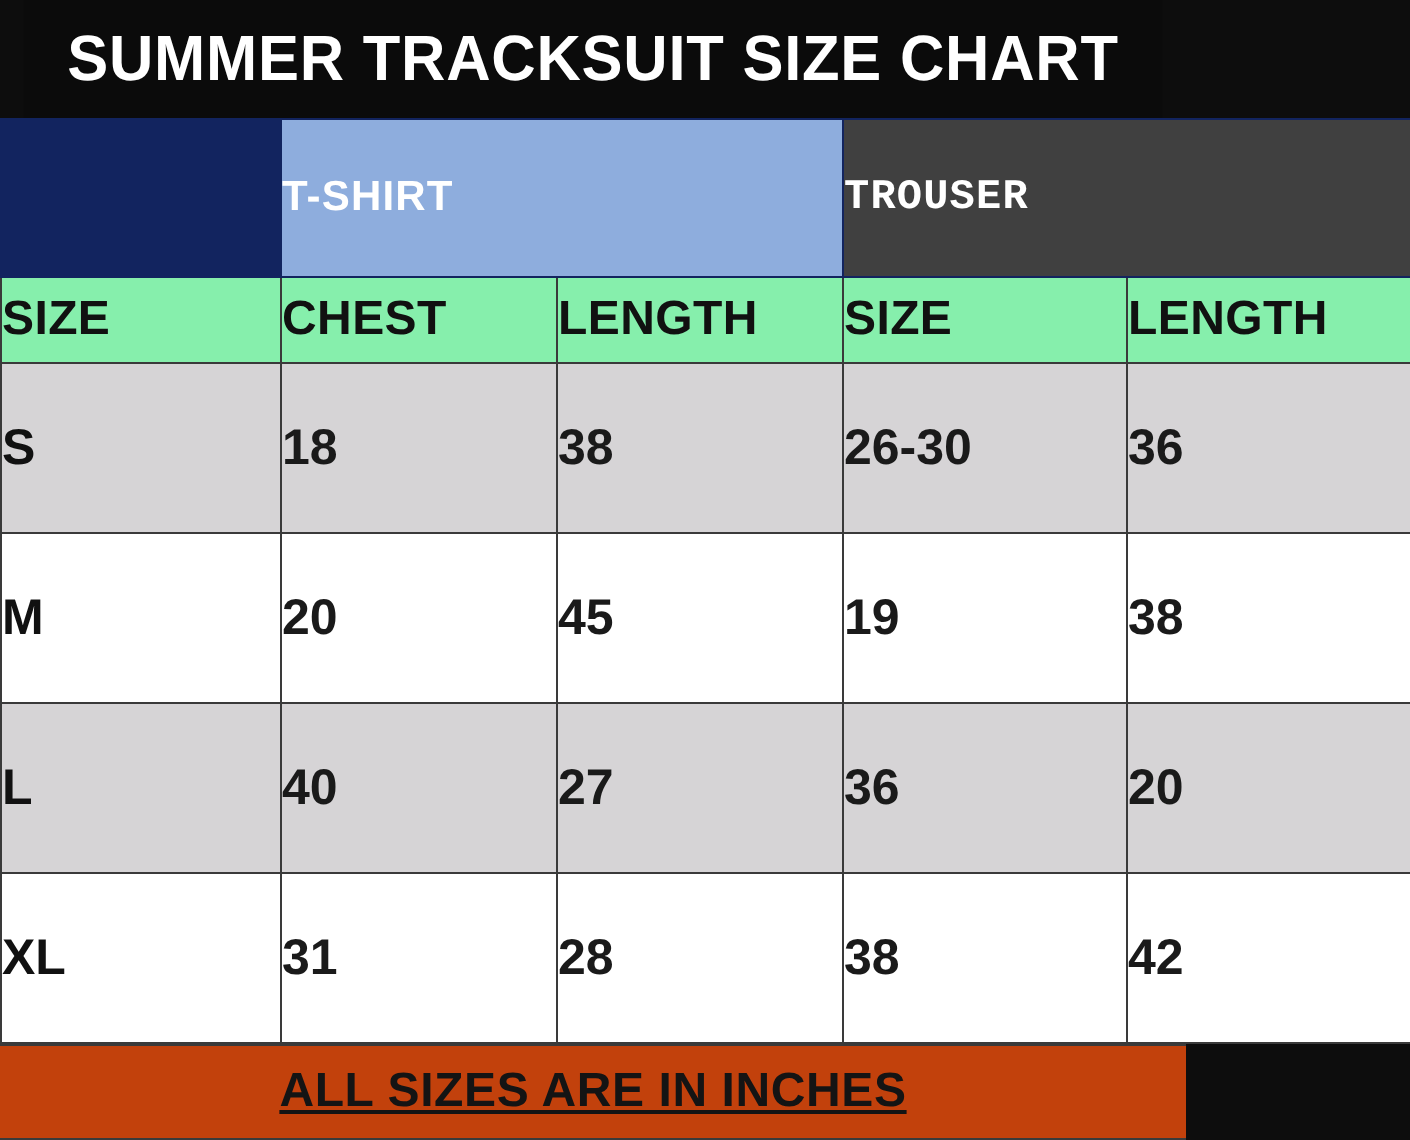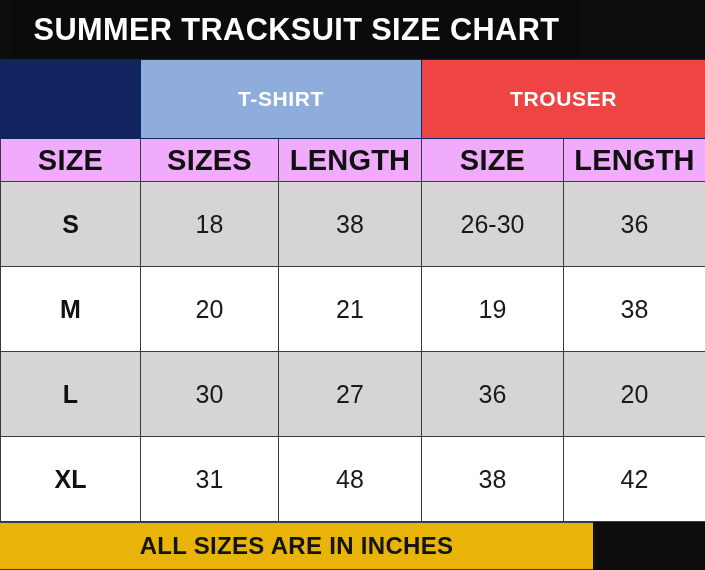--- a/index.html
+++ b/index.html
@@ -40,70 +40,71 @@
   
   .size-table {
     width: 705px;
     border-collapse: collapse;
     table-layout: fixed;
     background: #ffffff;
   }
   .size-table td,
   .size-table th {
     border: 1px solid #3a3a3a;
-    text-align: center;
+    text-align: left;
     vertical-align: middle;
     padding: 0;
     font-weight: bold;
     color: #111111;
   }
 
   
   tr.group-row td {
     height: 78px;
     border-color: #12245f;
     font-size: 21px;
     letter-spacing: 0.6px;
     color: #ffffff;
   }
   td.grp-blank     { background: #12245f; border-right-color:#12245f; }
   td.grp-tshirt    { background: #8eaddd; color:#ffffff; }
-  td.grp-trouser   { background: #ef4444; }
+  td.grp-trouser   { background: #404040; font-family: Liberation Mono, monospace; }
 
   
   tr.colhead-row td {
     height: 42px;
-    background: #f0abfc;
-    font-size: 29px;
+    background: #86efac;
+    font-size: 24px;
     letter-spacing: 0.2px;
   }
 
   
   tr.data-row td {
     height: 84px;
     font-size: 25px;
   }
   tr.data-row.shaded td { background: #d6d4d6; }
   tr.data-row.plain  td { background: #ffffff; }
   td.size-cell { font-weight: bold; }
-  td.val-cell  { font-weight: normal; color:#1a1a1a;margin-top:19px; }
+  td.val-cell  { font-weight: bold; color:#1a1a1a;margin-top:19px; }
 
   
   .footer-band {
     height: 46px;
-    background: #eab308;
+    background: #c2410c;
     color: #141414;
     display: flex;
     align-items: center;
     justify-content: center;
     font-size: 24px;
     font-weight: bold;
     letter-spacing: 0.3px;
     border-top: 1px solid #3a3a3a;
     border-bottom: 1px solid #3a3a3a;
+    text-decoration: underline;
   }
 
   .tail-black { flex: 1 1 auto; background: #0d0d0d; }
 </style>
 </head>
 <body>
 
 <div id="chart-root">
 
   <div class="title-band">SUMMER TRACKSUIT SIZE CHART</div>
@@ -119,54 +120,54 @@
     <tbody>
 
       <tr class="group-row">
         <td class="grp-blank"></td>
         <td class="grp-tshirt" colspan="2">T-SHIRT</td>
         <td class="grp-trouser" colspan="2">TROUSER</td>
       </tr>
 
       <tr class="colhead-row">
         <td>SIZE</td>
-        <td>SIZES</td>
+        <td>CHEST</td>
         <td>LENGTH</td>
         <td>SIZE</td>
         <td>LENGTH</td>
       </tr>
 
       <tr class="data-row shaded">
         <td class="size-cell">S</td>
         <td class="val-cell">18</td>
         <td class="val-cell">38</td>
         <td class="val-cell">26-30</td>
         <td class="val-cell">36</td>
       </tr>
 
       <tr class="data-row plain">
         <td class="size-cell">M</td>
         <td class="val-cell">20</td>
-        <td class="val-cell">21</td>
+        <td class="val-cell">45</td>
         <td class="val-cell">19</td>
         <td class="val-cell">38</td>
       </tr>
 
       <tr class="data-row shaded">
         <td class="size-cell">L</td>
-        <td class="val-cell">30</td>
+        <td class="val-cell">40</td>
         <td class="val-cell">27</td>
         <td class="val-cell">36</td>
         <td class="val-cell">20</td>
       </tr>
 
       <tr class="data-row plain">
         <td class="size-cell">XL</td>
         <td class="val-cell">31</td>
-        <td class="val-cell">48</td>
+        <td class="val-cell">28</td>
         <td class="val-cell">38</td>
         <td class="val-cell">42</td>
       </tr>
 
     </tbody>
   </table>
 
   <div class="footer-band">ALL SIZES ARE IN INCHES</div>
 
   <div class="tail-black"></div>

